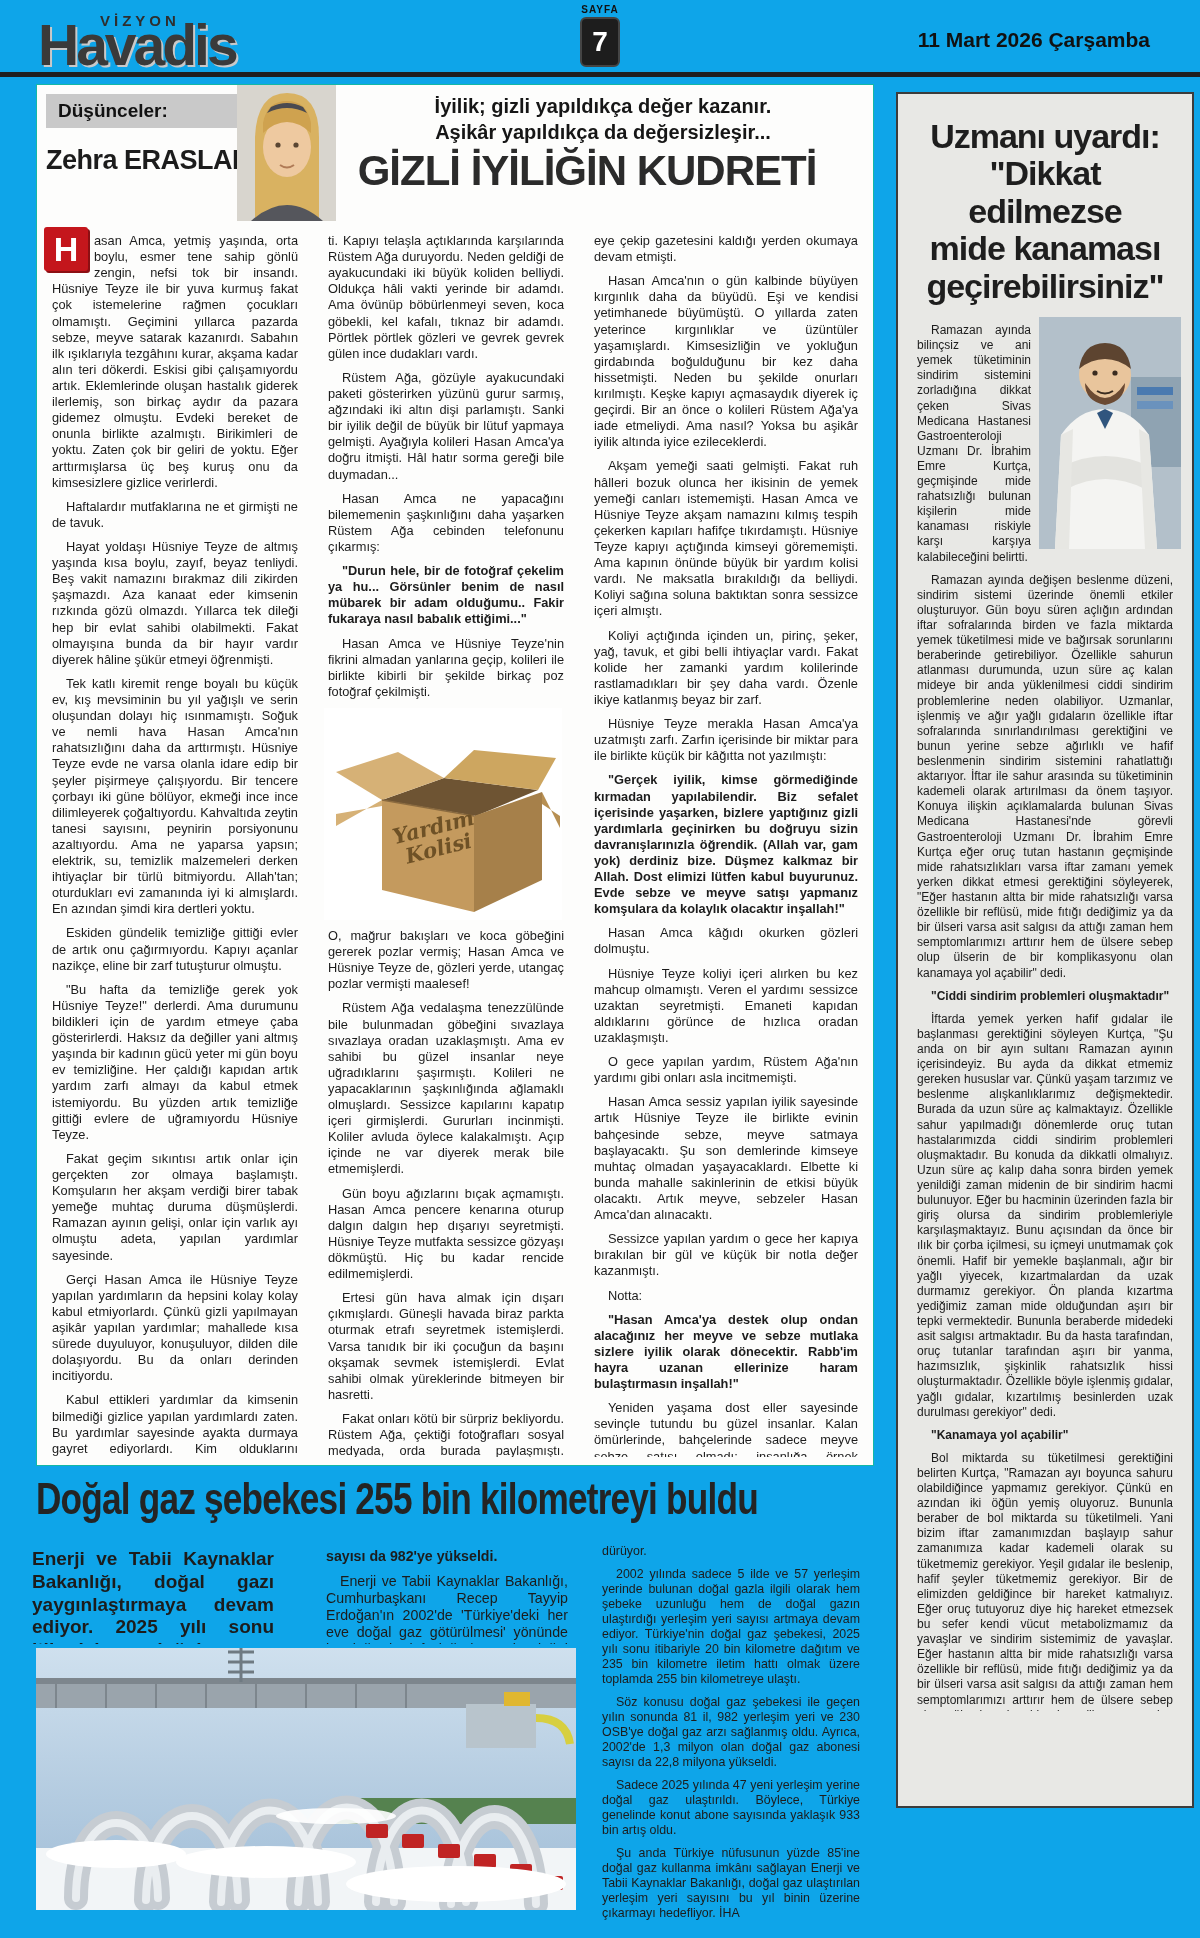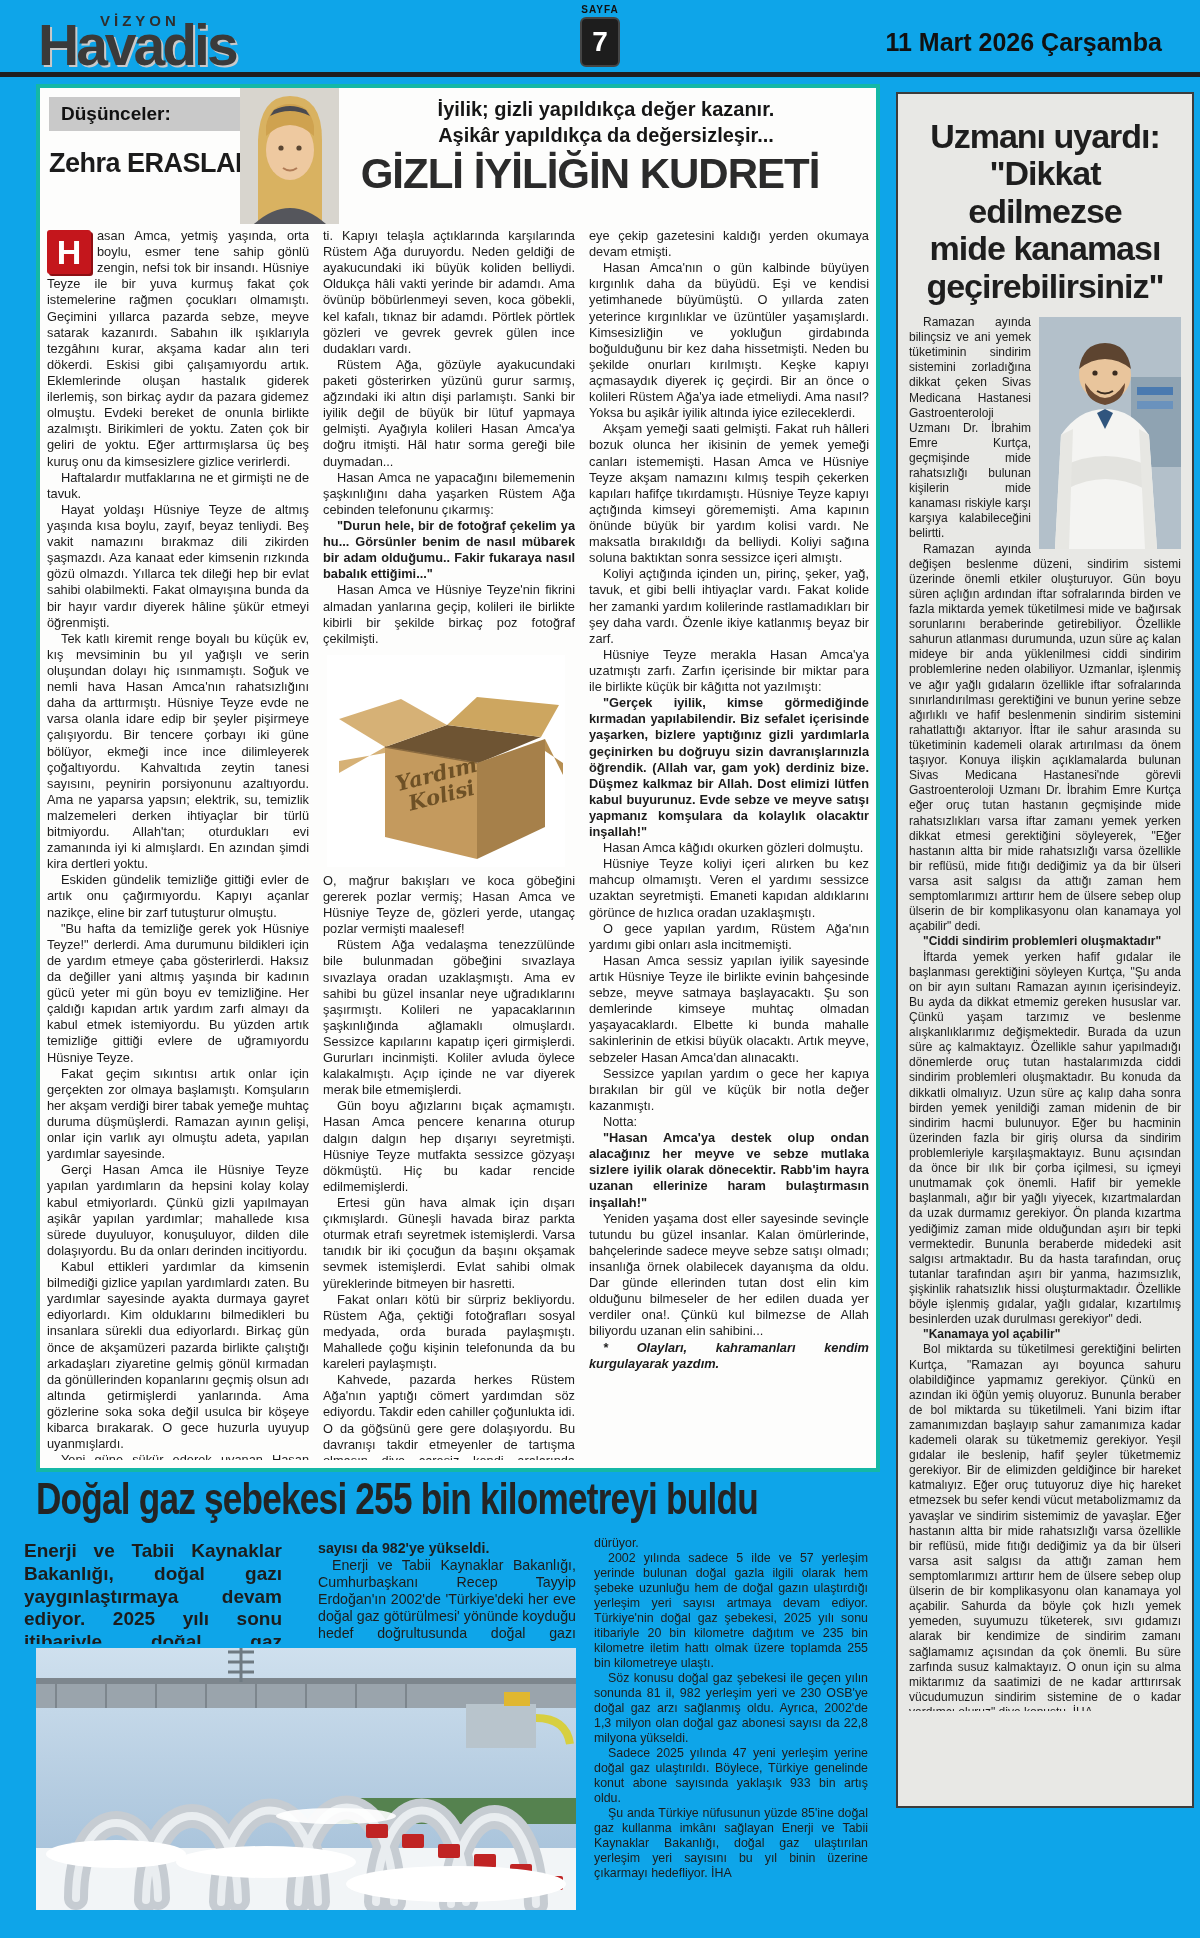--- a/index.html
+++ b/index.html
@@ -8,36 +8,36 @@
   
   .masthead{position:absolute;left:0;top:0;width:1200px;height:74px;}
   .logo{position:absolute;left:38px;top:10px;width:320px;height:62px;}
   .overline{position:absolute;left:62px;top:2px;font-size:15px;font-weight:bold;letter-spacing:4px;color:#2e2e2e;}
   .logotype{position:absolute;left:0;top:2px;font-size:57px;font-weight:900;letter-spacing:-3px;color:#3a3a3a;
             text-shadow:2px 2px 0 #c9c9c9;}
   .pagebadge{position:absolute;left:578px;top:4px;width:44px;text-align:center;}
   .sayfa{display:block;font-size:10px;font-weight:bold;letter-spacing:1px;color:#111;}
   .pagenum{display:block;margin:2px auto 0;width:36px;height:46px;line-height:46px;background:#1d1d1d;
            color:#fff;font-size:28px;font-weight:900;border-radius:6px;border:2px solid #444;}
-  .issue-date{position:absolute;right:38px;top:28px;font-size:25px;font-weight:bold;color:#111;}
+  .issue-date{position:absolute;right:50px;top:28px;font-size:21px;font-weight:bold;color:#111;}
   .rule{position:absolute;left:0;top:72px;width:1200px;height:5px;background:#1f1f1f;}
   
-  .main-story{position:absolute;left:36px;top:84px;width:836px;height:1380px;border:4px solid #14b8a6;background:#fdfdfc;}
+  .main-story{position:absolute;left:36px;top:84px;width:836px;height:1380px;border:1px solid #14b8a6;background:#fdfdfc;}
   .author-label{position:absolute;left:9px;top:9px;width:210px;height:34px;background:#c9c9c9;
                 font-size:19px;font-weight:bold;line-height:34px;padding-left:12px;color:#111;}
   .author-name{position:absolute;left:9px;top:60px;width:220px;font-size:27px;font-weight:bold;letter-spacing:-0.5px;}
   .author-photo{position:absolute;left:200px;top:0;width:99px;height:136px;display:block;}
   .kicker{position:absolute;left:300px;top:8px;width:532px;text-align:center;font-size:20px;font-weight:bold;
           line-height:1.3;color:#161616;}
   .main-title{position:absolute;left:268px;top:62px;width:564px;margin:0;text-align:center;
               font-size:42px;font-weight:900;letter-spacing:-1px;color:#2b2b2b;white-space:nowrap;}
   .cols{position:absolute;left:7px;top:140px;width:822px;height:1232px;display:flex;gap:14px;overflow:hidden;}
   .col{overflow:hidden;font-size:12.8px;line-height:1.26;text-align:justify;}
   .col1{width:262px;} .col2{width:252px;} .col3{width:280px;}
-  .col p,.sb-body p,.bcol p{margin:0;text-indent:14px;}
+  .col p,.sb-body p,.bcol p{margin:8px;text-indent:14px;}
   .col p.ni,.sb-body p.ni,.bcol p.ni{text-indent:0;}
   .col p.b,.sb-body p.b,.bcol p.b{font-weight:bold;}
   .col p.bi{font-weight:bold;font-style:italic;}
   .dropcap{float:left;width:44px;height:44px;margin:2px 6px 0 0;background:#c4161c;color:#fff;
            font-size:34px;font-weight:900;text-align:center;line-height:44px;border-radius:3px;
            box-shadow:2px 2px 0 #8c0f13;}
   .boximg{position:relative;margin:8px 0 6px 4px;width:238px;height:212px;}
   .boximg svg{display:block;}
   .box-caption{position:absolute;left:52px;top:108px;width:120px;transform:rotate(-14deg);
                font-family:"DejaVu Serif",serif;font-style:italic;font-weight:bold;font-size:21px;

